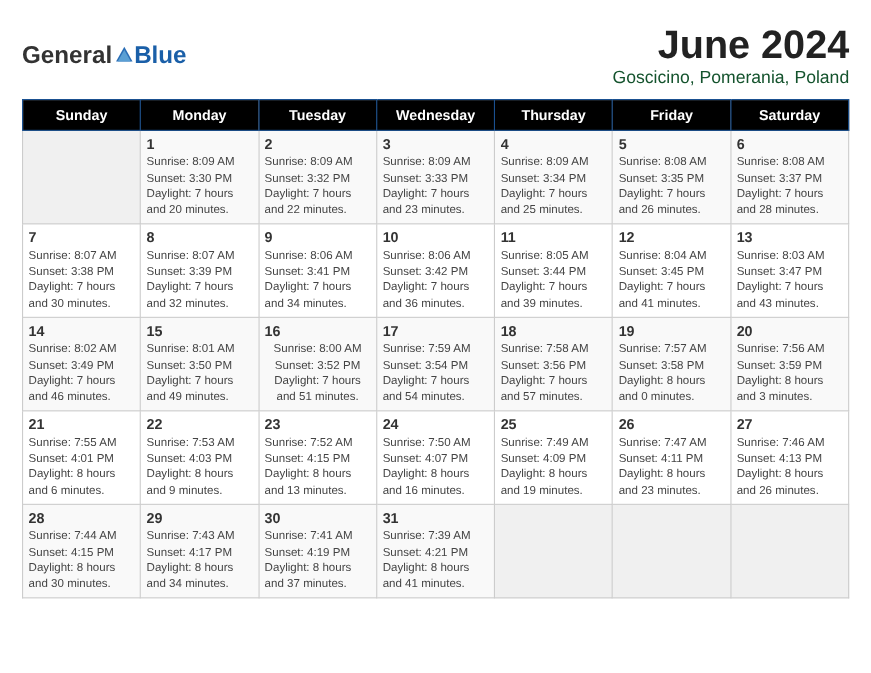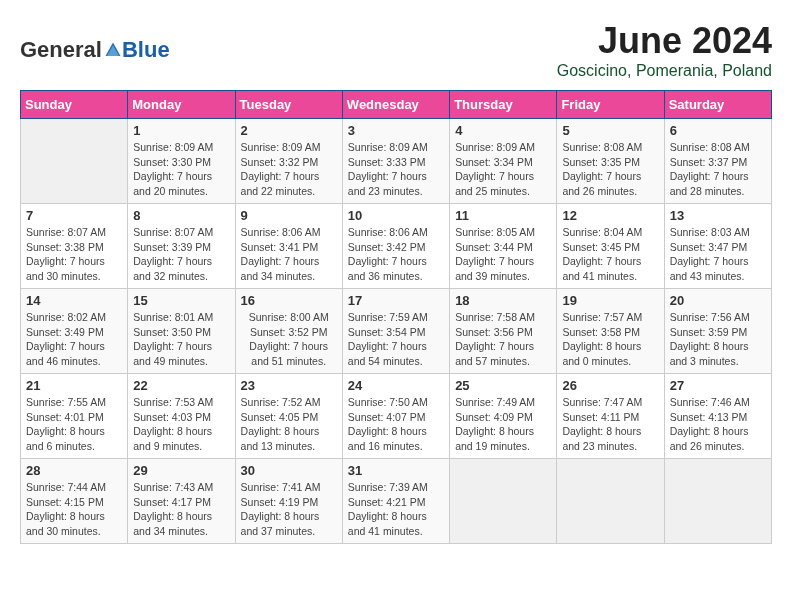--- a/index.html
+++ b/index.html
@@ -46,26 +46,26 @@
     }
     .title-location {
       font-size: 16px;
       color: #14532d;
     }
     table {
       width: 100%;
       border-collapse: collapse;
     }
     thead tr th {
-      background-color: #ec4899;
+      background-color: #000000;
       color: white;
       padding: 6px 4px;
       font-size: 13px;
       font-weight: bold;
-      text-align: left;
+      text-align: center;
       border: 1px solid #1a5090;
     }
     tbody tr td {
       border: 1px solid #ccc;
       vertical-align: top;
       padding: 4px 5px;
       font-size: 11px;
       color: #333;
       min-height: 80px;
       height: 85px;
@@ -282,21 +282,21 @@
         <td>
           <span class="day-number">22</span>
           <div class="day-info" style="white-space: pre-line;">Sunrise: 7:53 AM
 Sunset: 4:03 PM
 Daylight: 8 hours
 and 9 minutes.</div>
         </td>
         <td>
           <span class="day-number">23</span>
           <div class="day-info" style="white-space: pre-line;">Sunrise: 7:52 AM
-Sunset: 4:05 PM
+Sunset: 4:15 PM
 Daylight: 8 hours
 and 13 minutes.</div>
         </td>
         <td>
           <span class="day-number">24</span>
           <div class="day-info" style="white-space: pre-line;">Sunrise: 7:50 AM
 Sunset: 4:07 PM
 Daylight: 8 hours
 and 16 minutes.</div>
         </td>

